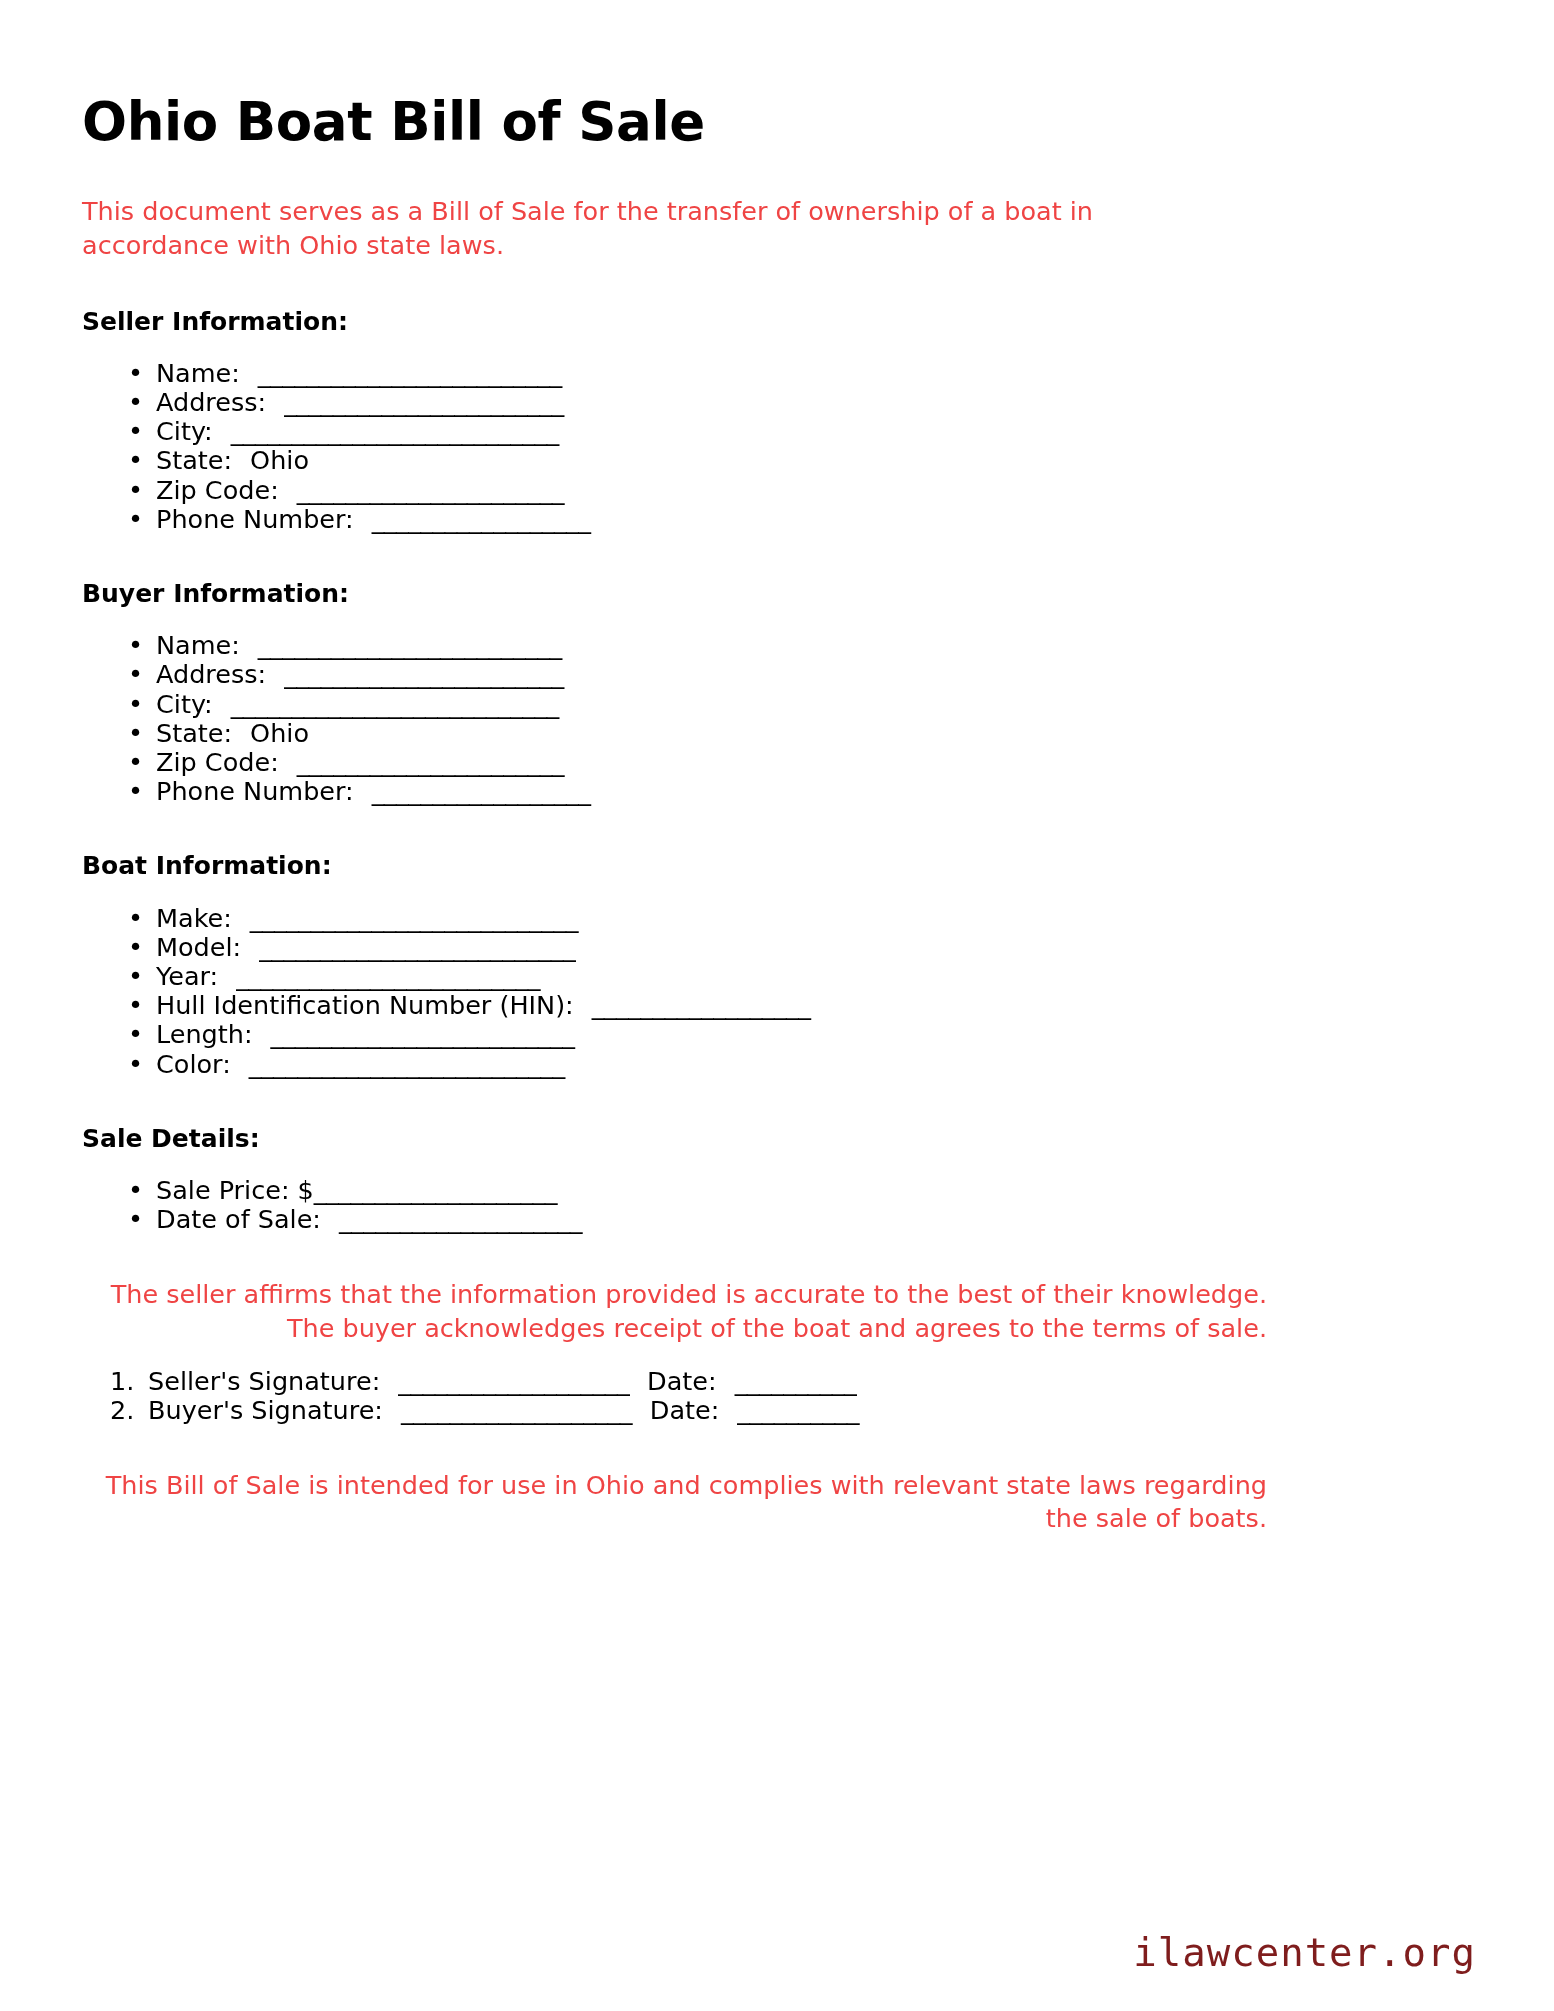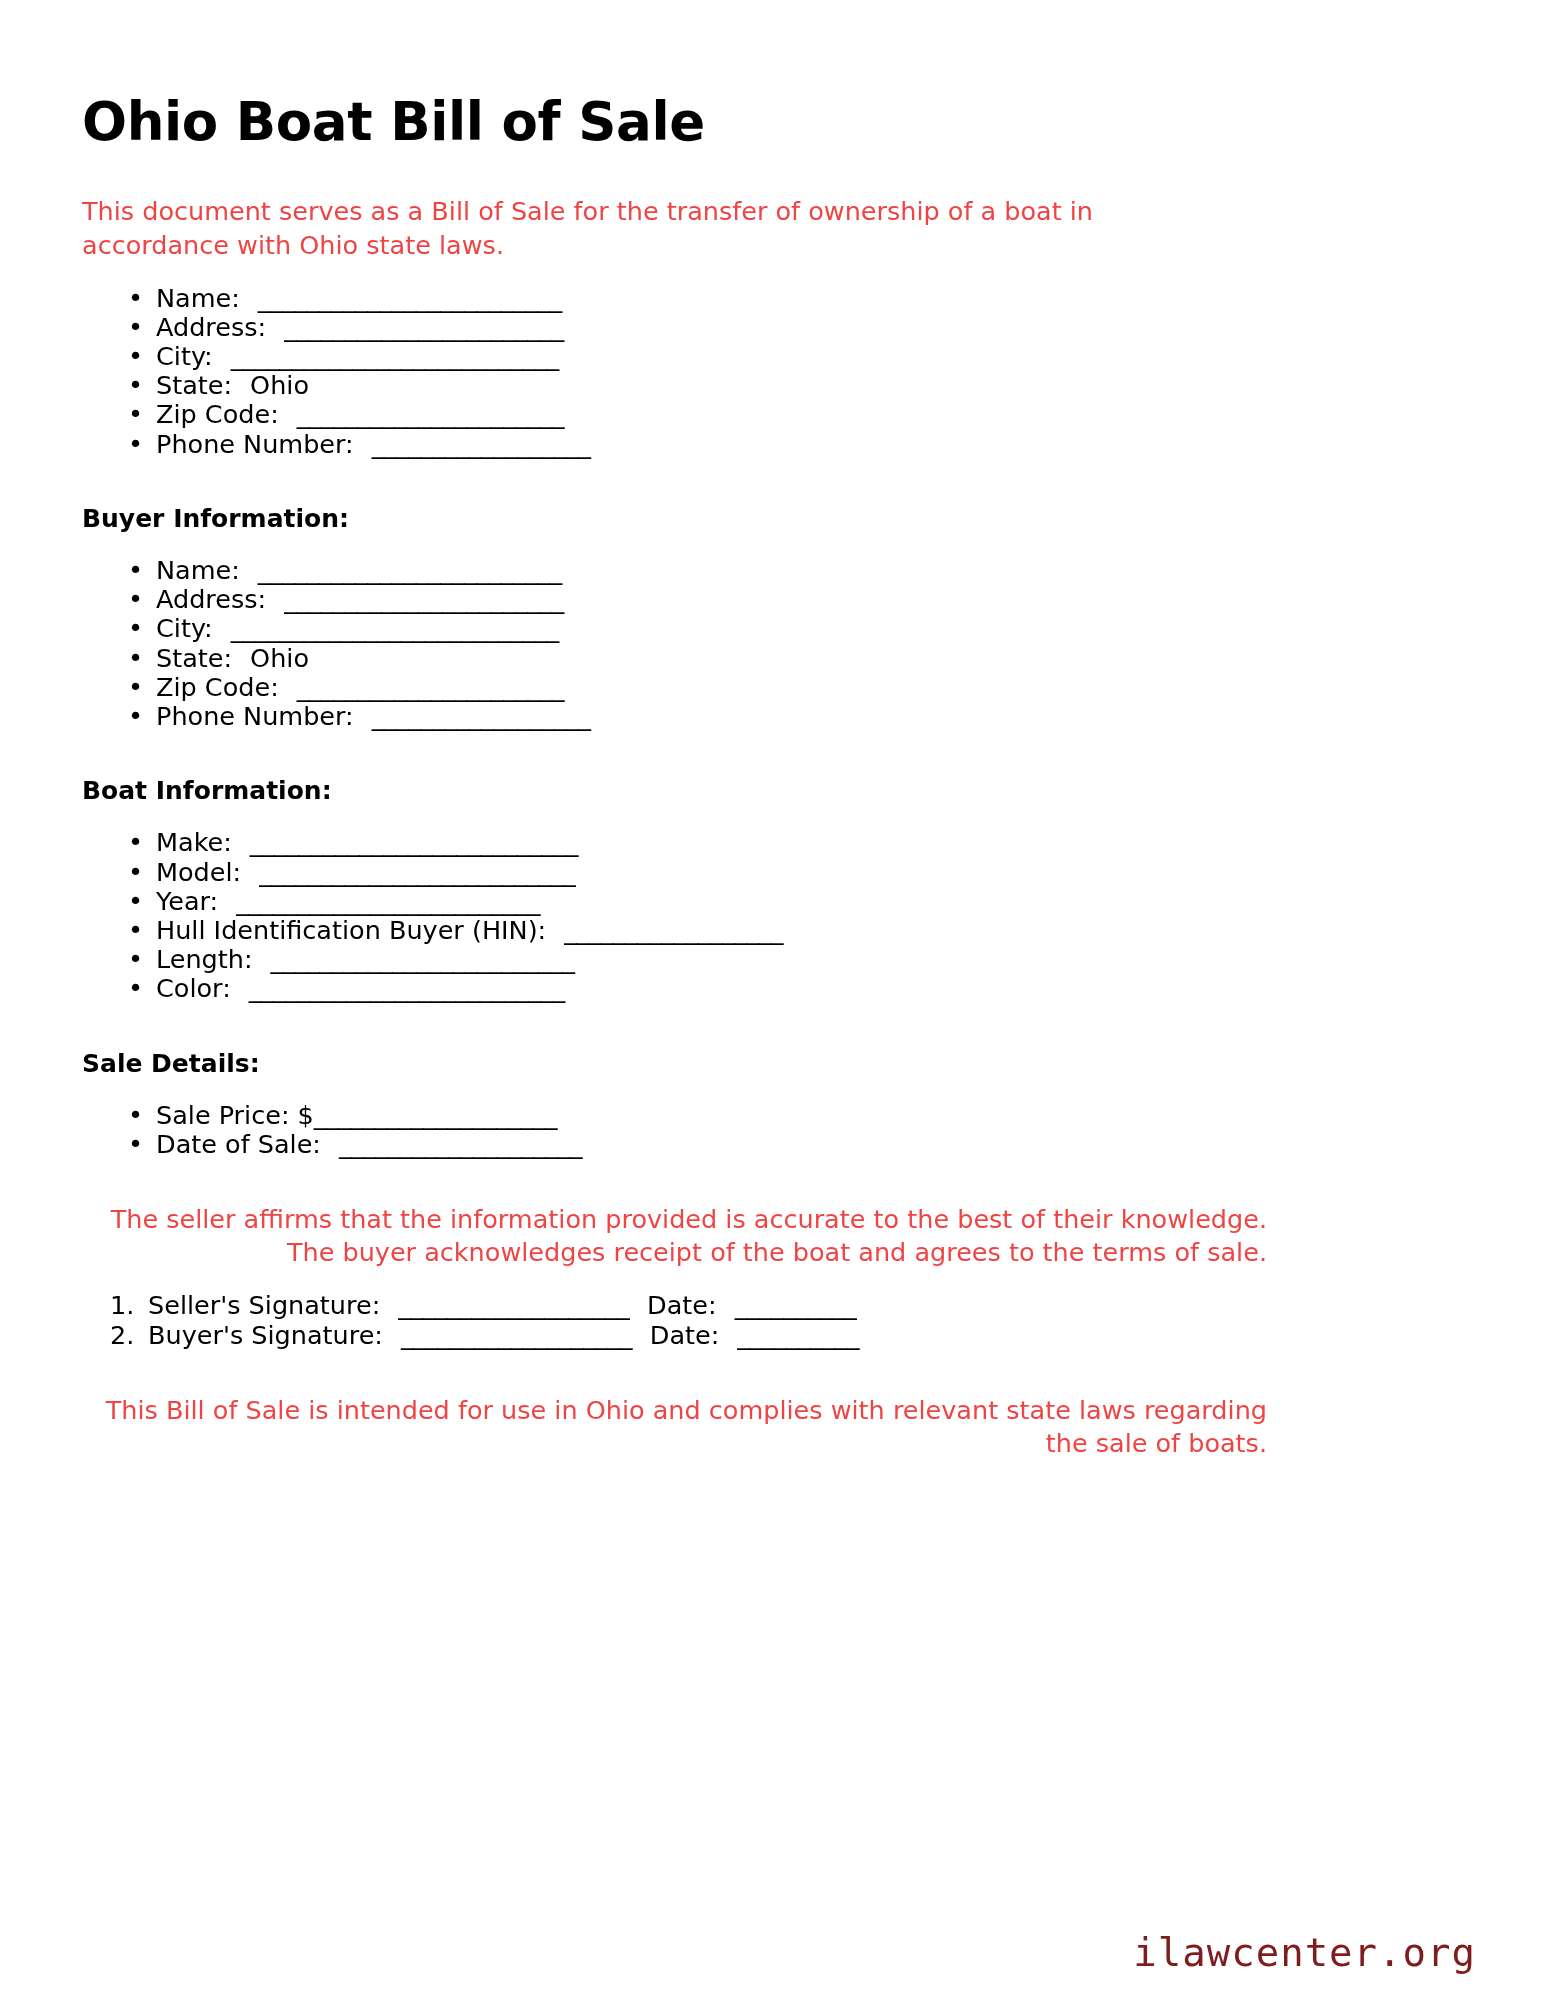--- a/index.html
+++ b/index.html
@@ -113,20 +113,21 @@
 </style>
 </head>
 <body>
 
 <div class="page">
 
   <h1 class="doc-title">Ohio Boat Bill of Sale</h1>
 
   <p class="para">This document serves as a Bill of Sale for the transfer of ownership of a boat in accordance with Ohio state laws.</p>
 
+  <h2 class="section-heading">Seller Information:</h2>
   <ul class="fields">
     <li>
       <span class="bullet">•</span>
       <span>Name:</span><span class="gap"></span><span class="blank">_________________________</span>
     </li>
     <li>
       <span class="bullet">•</span>
       <span>Address:</span><span class="gap"></span><span class="blank">_______________________</span>
     </li>
     <li>
@@ -184,21 +185,21 @@
     <li>
       <span class="bullet">•</span>
       <span>Model:</span><span class="gap"></span><span class="blank">__________________________</span>
     </li>
     <li>
       <span class="bullet">•</span>
       <span>Year:</span><span class="gap"></span><span class="blank">_________________________</span>
     </li>
     <li>
       <span class="bullet">•</span>
-      <span>Hull Identification Buyer (HIN):</span><span class="gap"></span><span class="blank">__________________</span>
+      <span>Hull Identification Number (HIN):</span><span class="gap"></span><span class="blank">__________________</span>
     </li>
     <li>
       <span class="bullet">•</span>
       <span>Length:</span><span class="gap"></span><span class="blank">_________________________</span>
     </li>
     <li>
       <span class="bullet">•</span>
       <span>Color:</span><span class="gap"></span><span class="blank">__________________________</span>
     </li>
   </ul>

